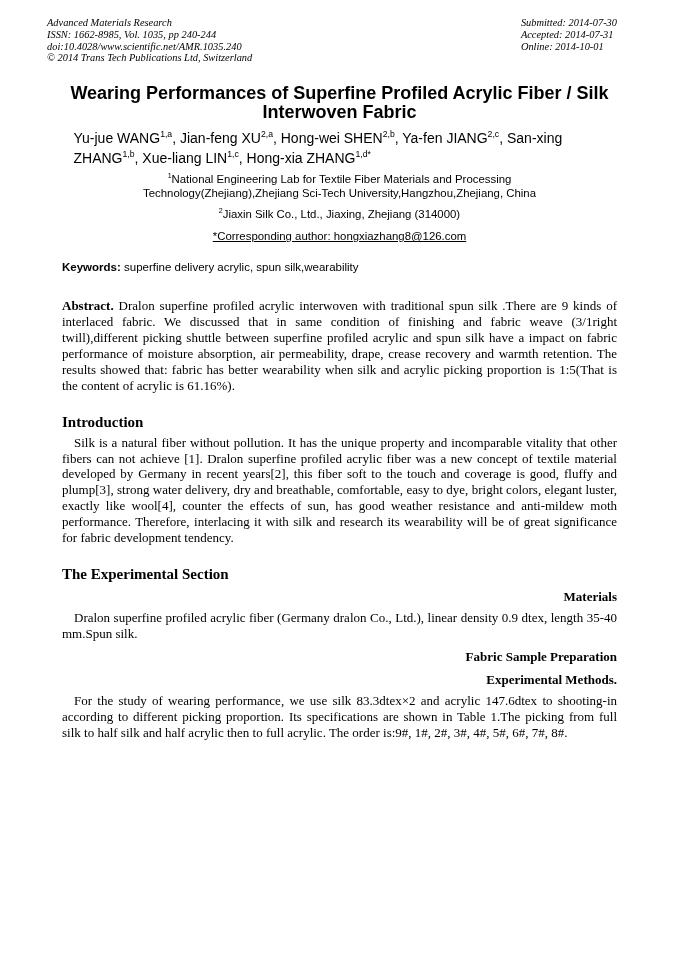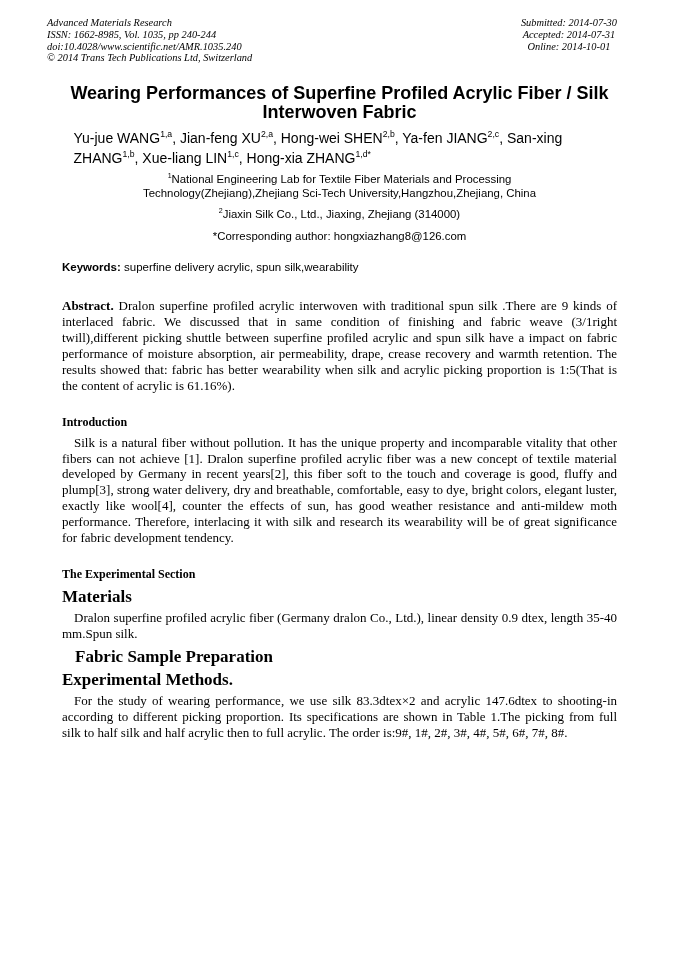--- a/index.html
+++ b/index.html
@@ -19,21 +19,21 @@
   }
   
   .journal-header {
     display: flex;
     justify-content: space-between;
     font-family: "Liberation Serif", "DejaVu Serif", serif;
     font-style: italic;
     font-size: 10.4px;
     line-height: 11.8px;
   }
-  .journal-header .right { text-align: center; }
+  .journal-header .right { text-align: left; }
   
   .content {
     margin-left: 15px;
     width: 555px;
   }
   .bold { font-weight: bold; }
   .paper-title {
     margin-top: 20px;
     font-family: "Liberation Sans", "DejaVu Sans", sans-serif;
     font-weight: bold;
@@ -54,47 +54,48 @@
     vertical-align: super;
   }
   .affiliation {
     font-family: "Liberation Sans", "DejaVu Sans", sans-serif;
     font-size: 11.4px;
     line-height: 14px;
     text-align: center;
   }
   .affiliation-1 { margin: 4px auto 0; max-width: 462px; }
   .affiliation-2 { margin-top: 7px; }
-  .corresponding { margin-top: 8px; }
+  .corresponding { margin-top: 8px; text-decoration: underline; }
   .keywords-line {
     margin-top: 17px;
     font-family: "Liberation Sans", "DejaVu Sans", sans-serif;
     font-size: 11.5px;
     line-height: 14px;
   }
   .abstract-para {
     margin-top: 24px;
     font-family: "Liberation Serif", "DejaVu Serif", serif;
     font-size: 13px;
     line-height: 15.9px;
     text-align: justify;
   }
   .h-major {
     margin-top: 20px;
     font-family: "Liberation Serif", "DejaVu Serif", serif;
     font-weight: bold;
-    font-size: 12px;
+    font-size: 15px;
     line-height: 16px;
   }
   .h-minor {
     margin-top: 7px;
     font-family: "Liberation Serif", "DejaVu Serif", serif;
     font-weight: bold;
-    font-size: 17px;
+    font-size: 13px;
     line-height: 16px;
+    text-align: right;
   }
   .h-sub { padding-left: 13px; }
   .para {
     margin-top: 5px;
     font-family: "Liberation Serif", "DejaVu Serif", serif;
     font-size: 13px;
     line-height: 15.9px;
     text-align: justify;
     text-indent: 12px;
   }

